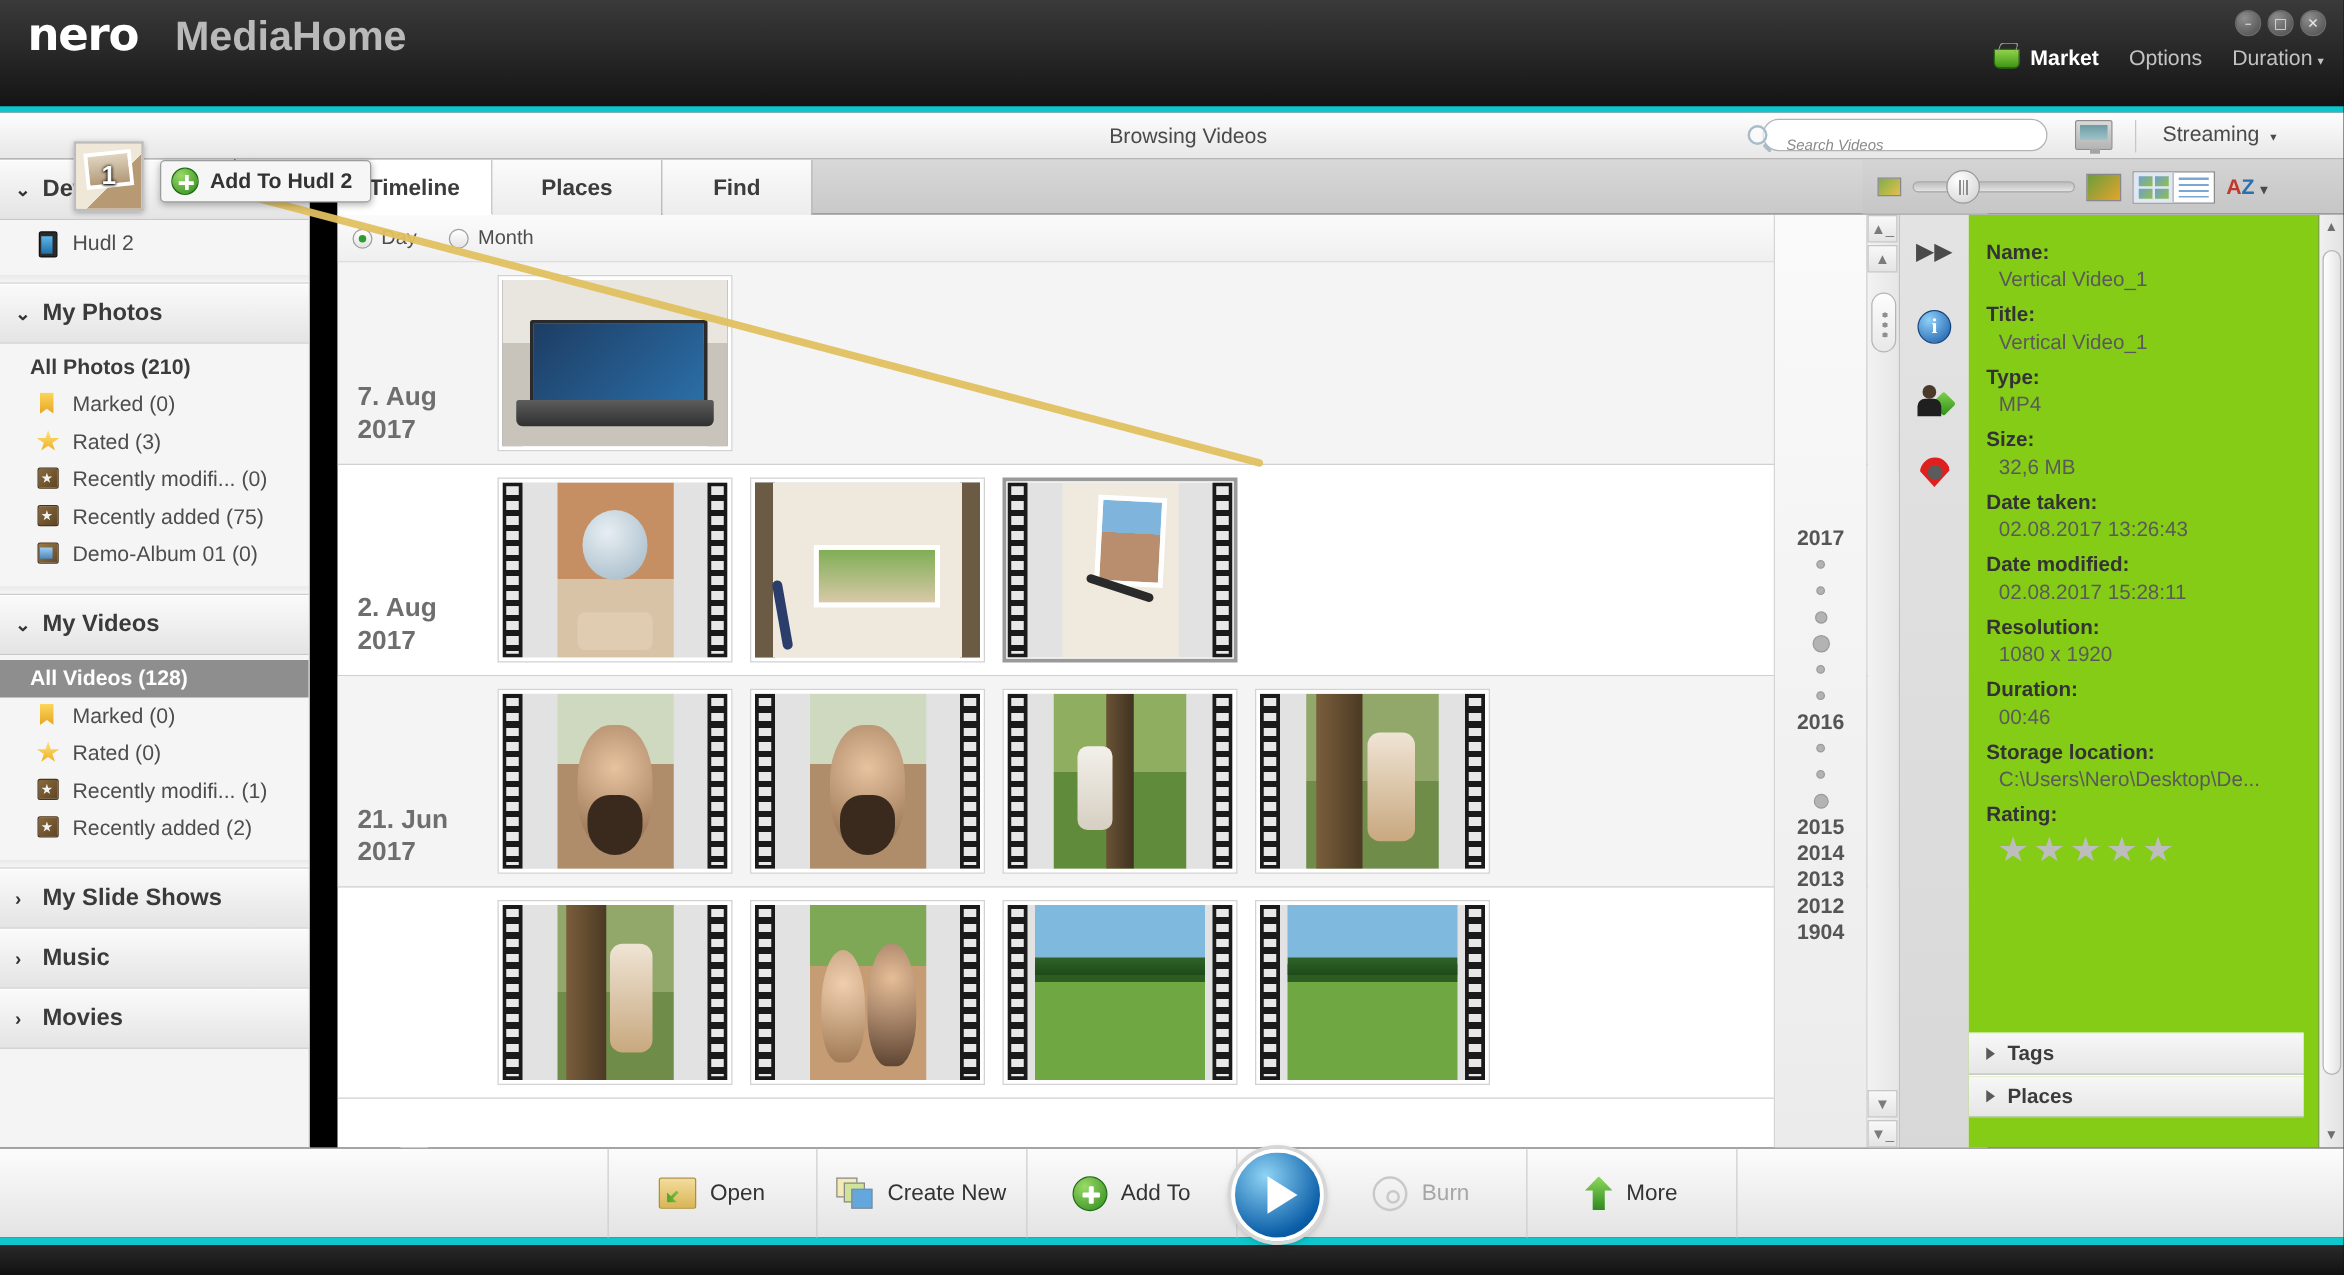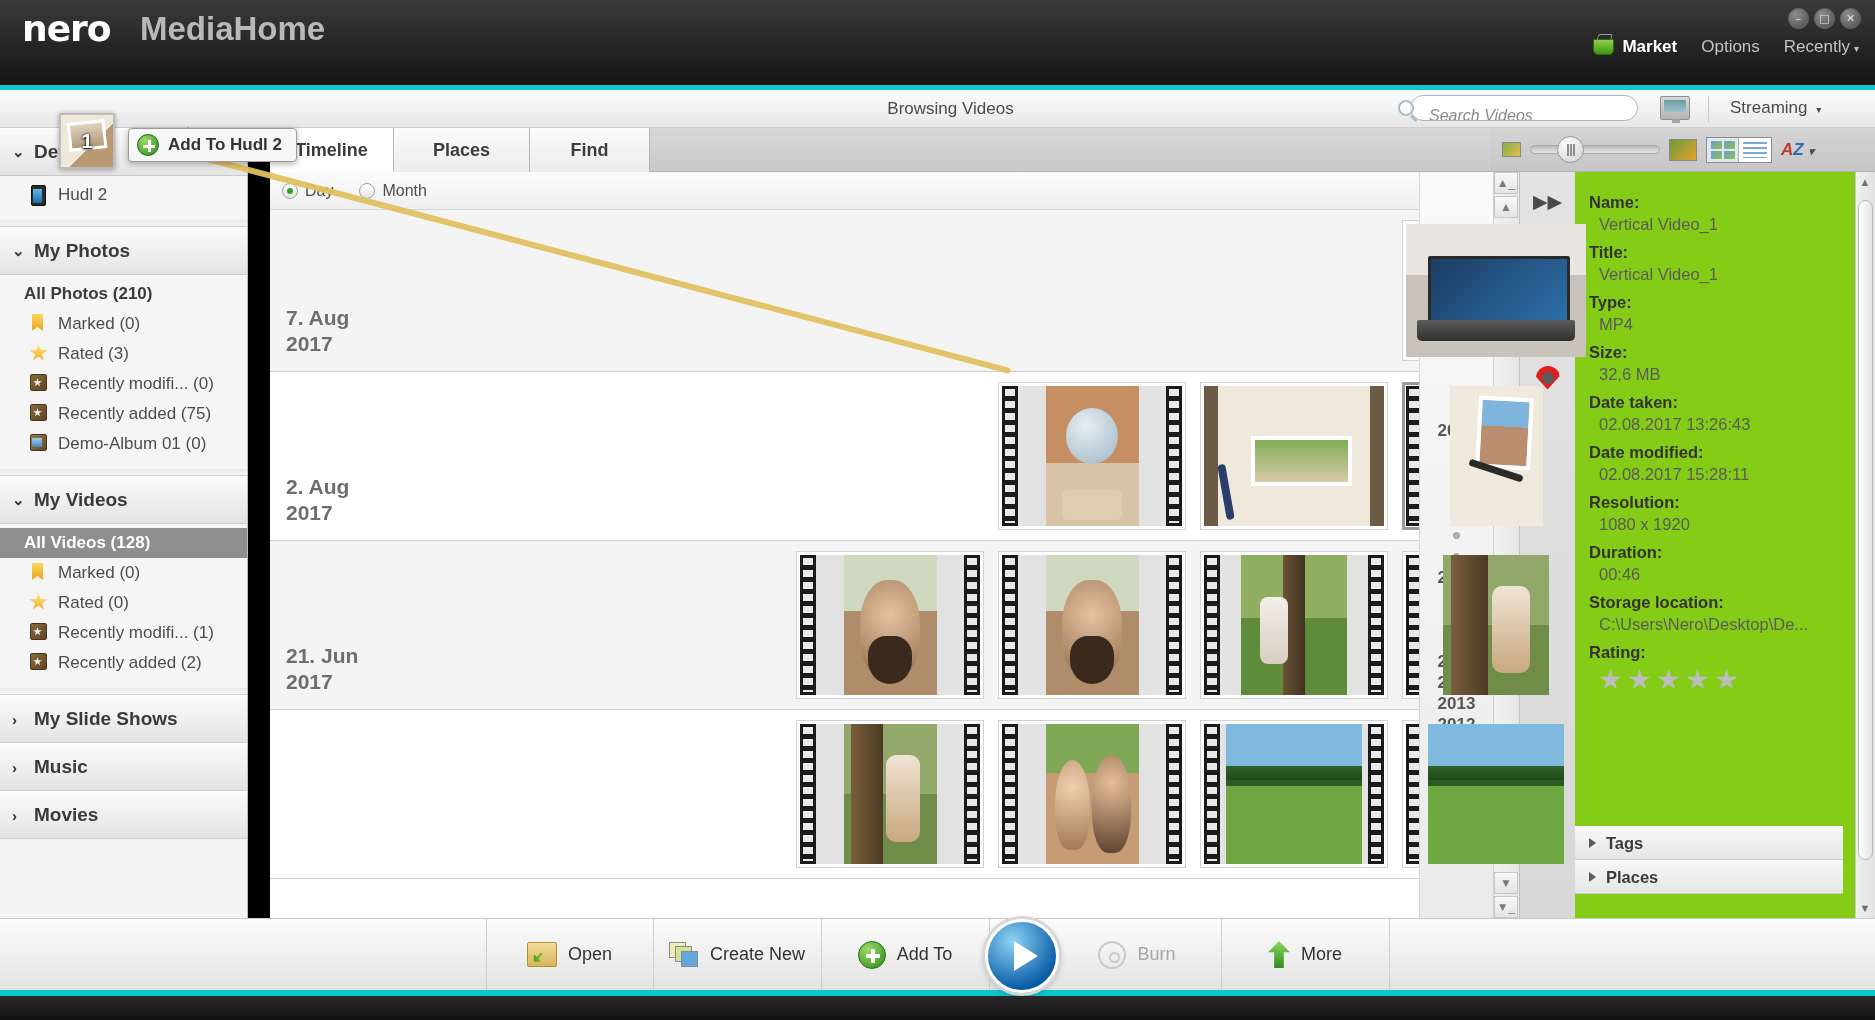--- a/index.html
+++ b/index.html
@@ -77,21 +77,21 @@
     background: rgba(255,255,255,.6);
   }
   .mag-icon::after {
     content: ""; position: absolute; right: -6px; bottom: -5px;
     width: 8px; height: 2.5px; background: #a9bcc9; transform: rotate(45deg);
     border-radius: 2px;
   }
   .search-input {
     width: 228px; height: 26px; border-radius: 13px;
     border: 1px solid #b3b3b3; background: #fff;
-    padding: 16px 14px 0 18px; font-size: 16px; font-style: italic; color: #8a8a8a;
+    padding: 16px 14px 0 18px; font-size: 12px; font-style: italic; color: #8a8a8a;
     font-family: "Liberation Sans", sans-serif; outline: none;
   }
   .search-input::placeholder { color: #8a8a8a; font-style: italic; }
   .monitor-icon {
     position: absolute; left: 1660px; top: 6px; width: 30px; height: 24px;
     background: linear-gradient(to bottom, #d9d9d9, #b4b4b4);
     border: 1px solid #8d8d8d; border-radius: 2px;
   }
   .monitor-icon::before {
     content: ""; position: absolute; left: 3px; top: 3px; right: 3px; bottom: 7px;
@@ -176,21 +176,21 @@
     position: absolute; top: 0; height: 44px; line-height: 44px; text-align: center;
     font-size: 18px; font-weight: bold; color: #3c3c3c; cursor: pointer;
     background: linear-gradient(to bottom,#fbfbfb,#ececec);
     border-right: 1px solid #b6b6b6;
   }
   .tab.active { background: #fff; border-bottom: 1px solid #fff; }
   .viewbar {
     position: absolute; left: 1490px; top: 128px; width: 385px; height: 44px;
     background: linear-gradient(to bottom,#d4d4d4,#c6c6c6);
     border-bottom: 1px solid #b2b2b2;
-    display: flex; align-items: center; gap: 9px; padding-left: 12px; font-style: italic;
+    display: flex; align-items: center; gap: 9px; padding-left: 12px;
   }
   .thumb-sm { width: 19px; height: 15px; border: 1px solid #888; background: linear-gradient(135deg,#7fae4a,#e3c04a); }
   .thumb-lg { width: 28px; height: 22px; border: 1px solid #888; background: linear-gradient(135deg,#6a9e3c,#e6a32c); }
   .slider-track {
     width: 130px; height: 9px; border-radius: 5px;
     background: linear-gradient(to bottom,#bdbdbd,#e4e4e4); border: 1px solid #a8a8a8;
     position: relative;
   }
   .slider-knob {
     position: absolute; left: 26px; top: -10px; width: 27px; height: 27px; border-radius: 50%;
@@ -224,21 +224,21 @@
   .radio { display: flex; align-items: center; gap: 7px; font-size: 16px; color: #4d4d4d; cursor: pointer; }
   .rdot {
     width: 16px; height: 16px; border-radius: 50%; border: 1px solid #9f9f9f;
     background: linear-gradient(to bottom,#fff,#e4e4e4); position: relative;
   }
   .rdot.on::after {
     content:""; position:absolute; left:4px; top:4px; width:6px; height:6px; border-radius:50%;
     background: #2f9e2f;
   }
   .timeline { height: 708px; overflow: hidden; }
-  .daygroup { display: flex; border-bottom: 1px solid #d0d0d0; position: relative; justify-content: space-between; }
+  .daygroup { display: flex; border-bottom: 1px solid #d0d0d0; position: relative; }
   .daygroup.alt { background: #f4f4f4; }
   .daylabel {
     width: 128px; flex: none; display: flex; align-items: flex-end;
     padding: 0 0 14px 16px; font-size: 21px; font-weight: bold; color: #6e6e6e; line-height: 1.25;
   }
   .thumbrow { display: flex; gap: 14px; padding: 10px 0 10px 0; align-items: flex-start; }
   .filmcell {
     width: 188px; flex: none; background: #fff; border: 1px solid #d2d2d2;
     padding: 3px; position: relative;
   }
@@ -505,21 +505,21 @@
       <div class="winbtn">✕</div>
     </div>
 
     <div class="topmenu">
       <div class="topmenu-item market">
         <span class="cart-icon"></span>
         <span>Market</span>
       </div>
       <div class="topmenu-item">Options</div>
       <div class="topmenu-item">
-        <span>Recently</span><span class="caret-dn">▾</span>
+        <span>Duration</span><span class="caret-dn">▾</span>
       </div>
     </div>
   </div>
 
   <div class="teal-top"></div>
 
   <div class="header">
     <div class="header-title">Browsing Videos</div>
     <div class="search-wrap">
       <span class="mag-icon"></span>

